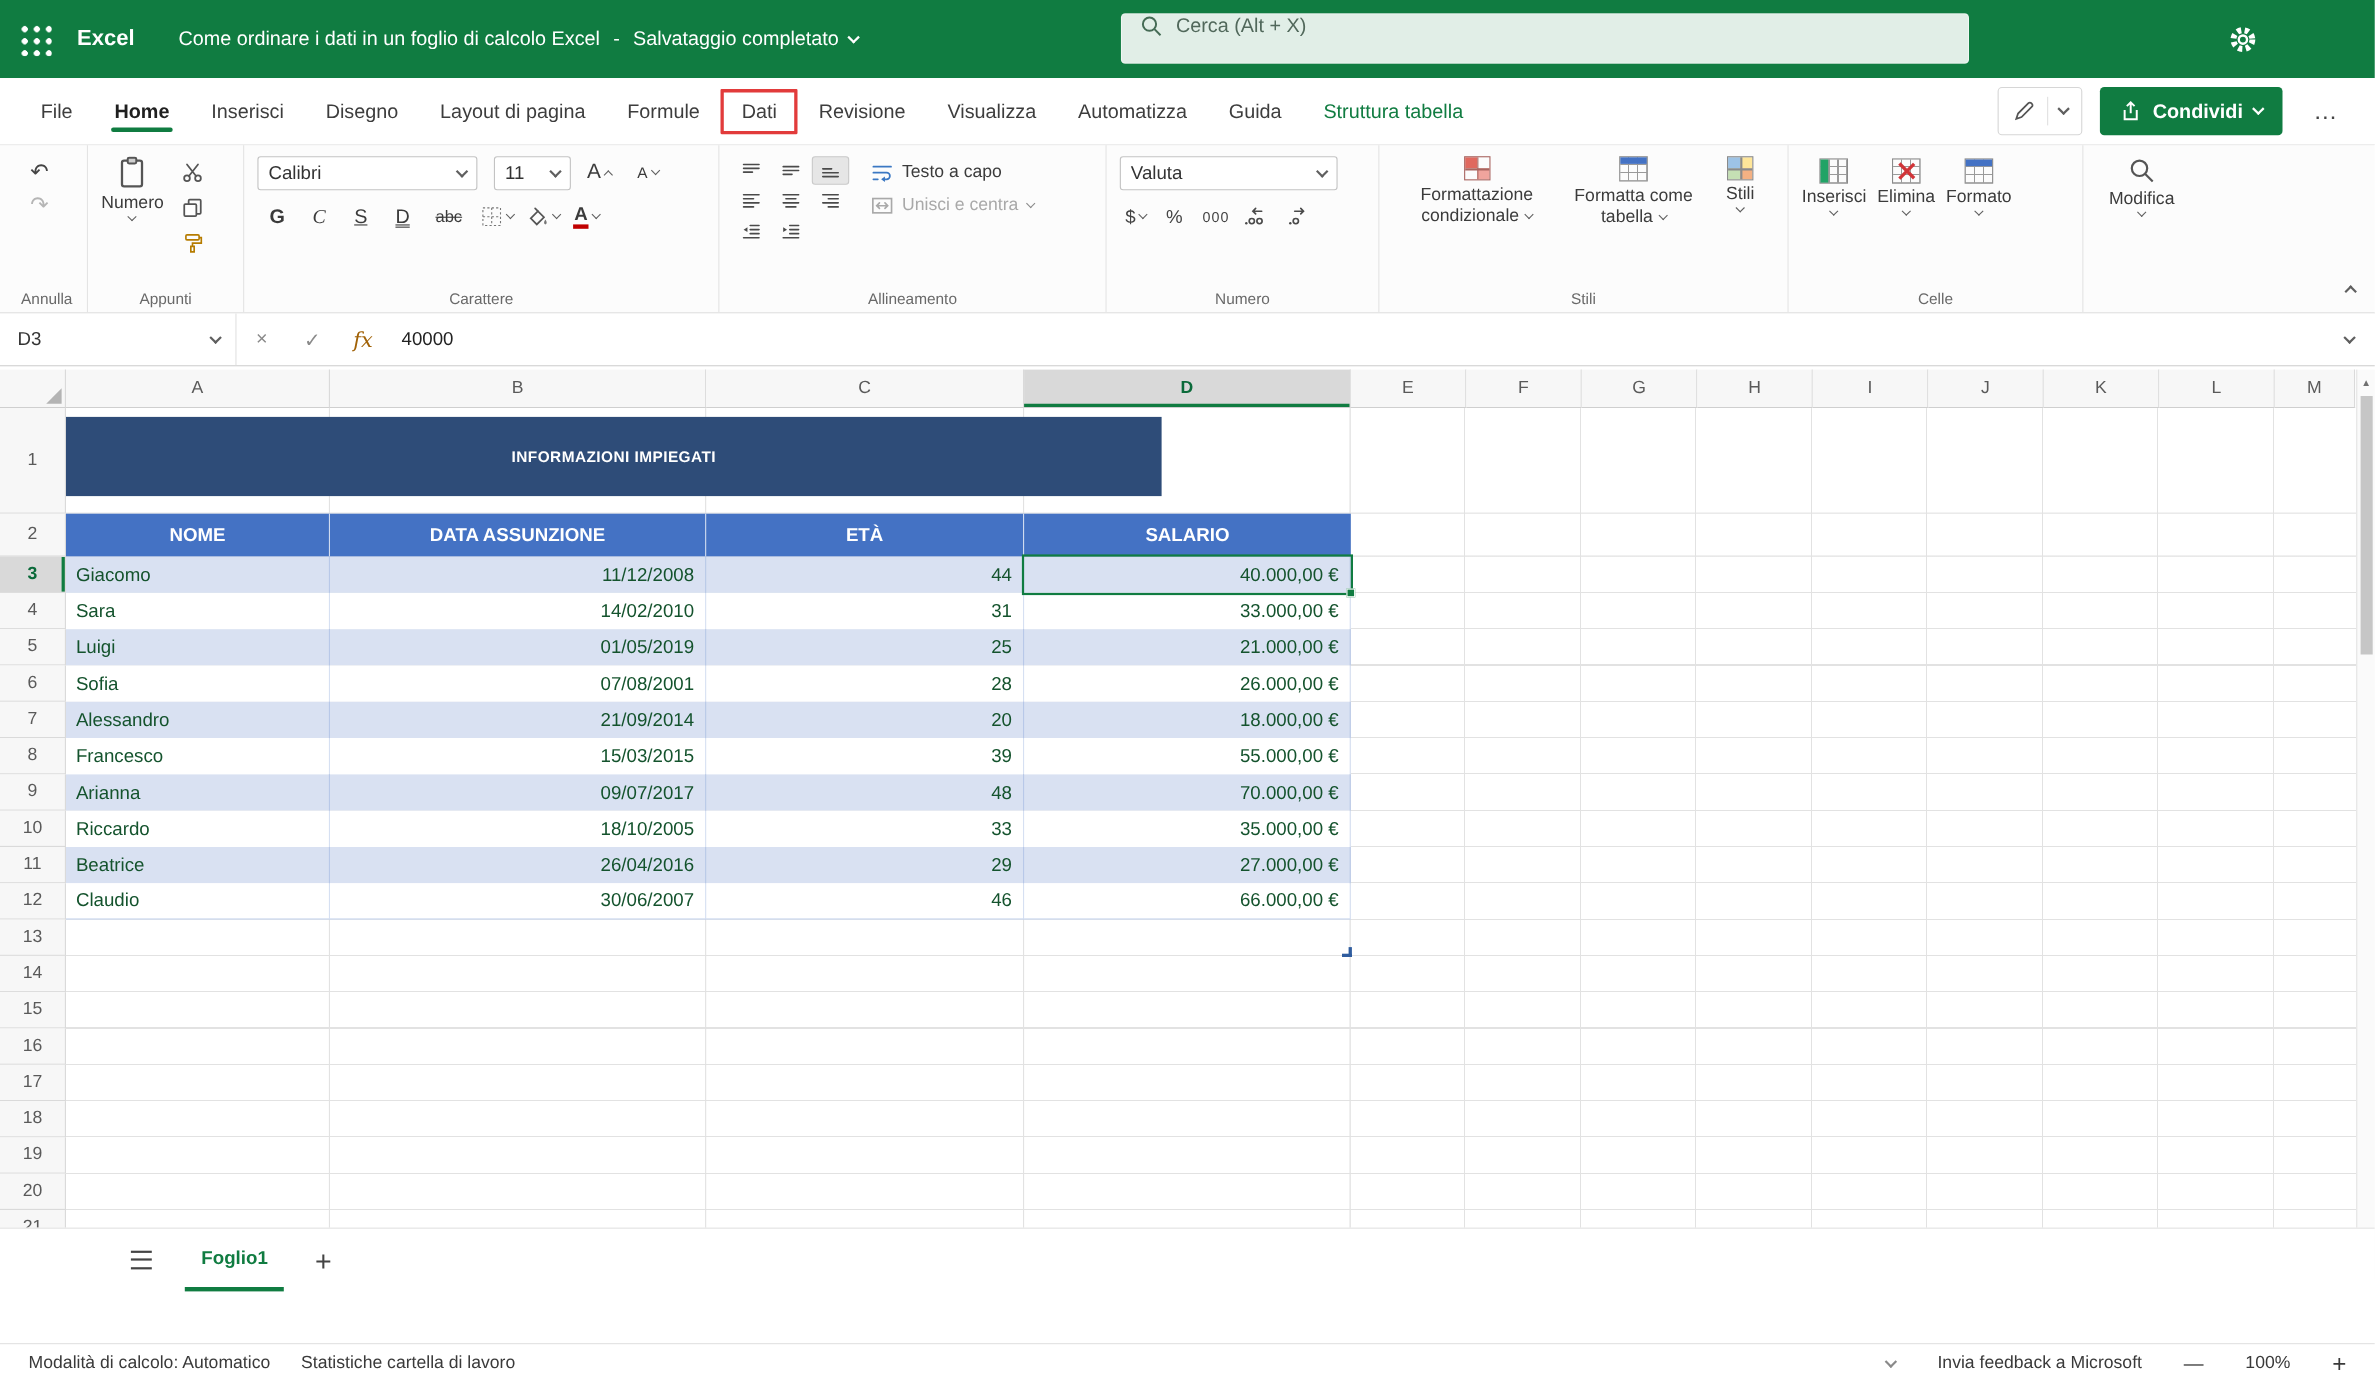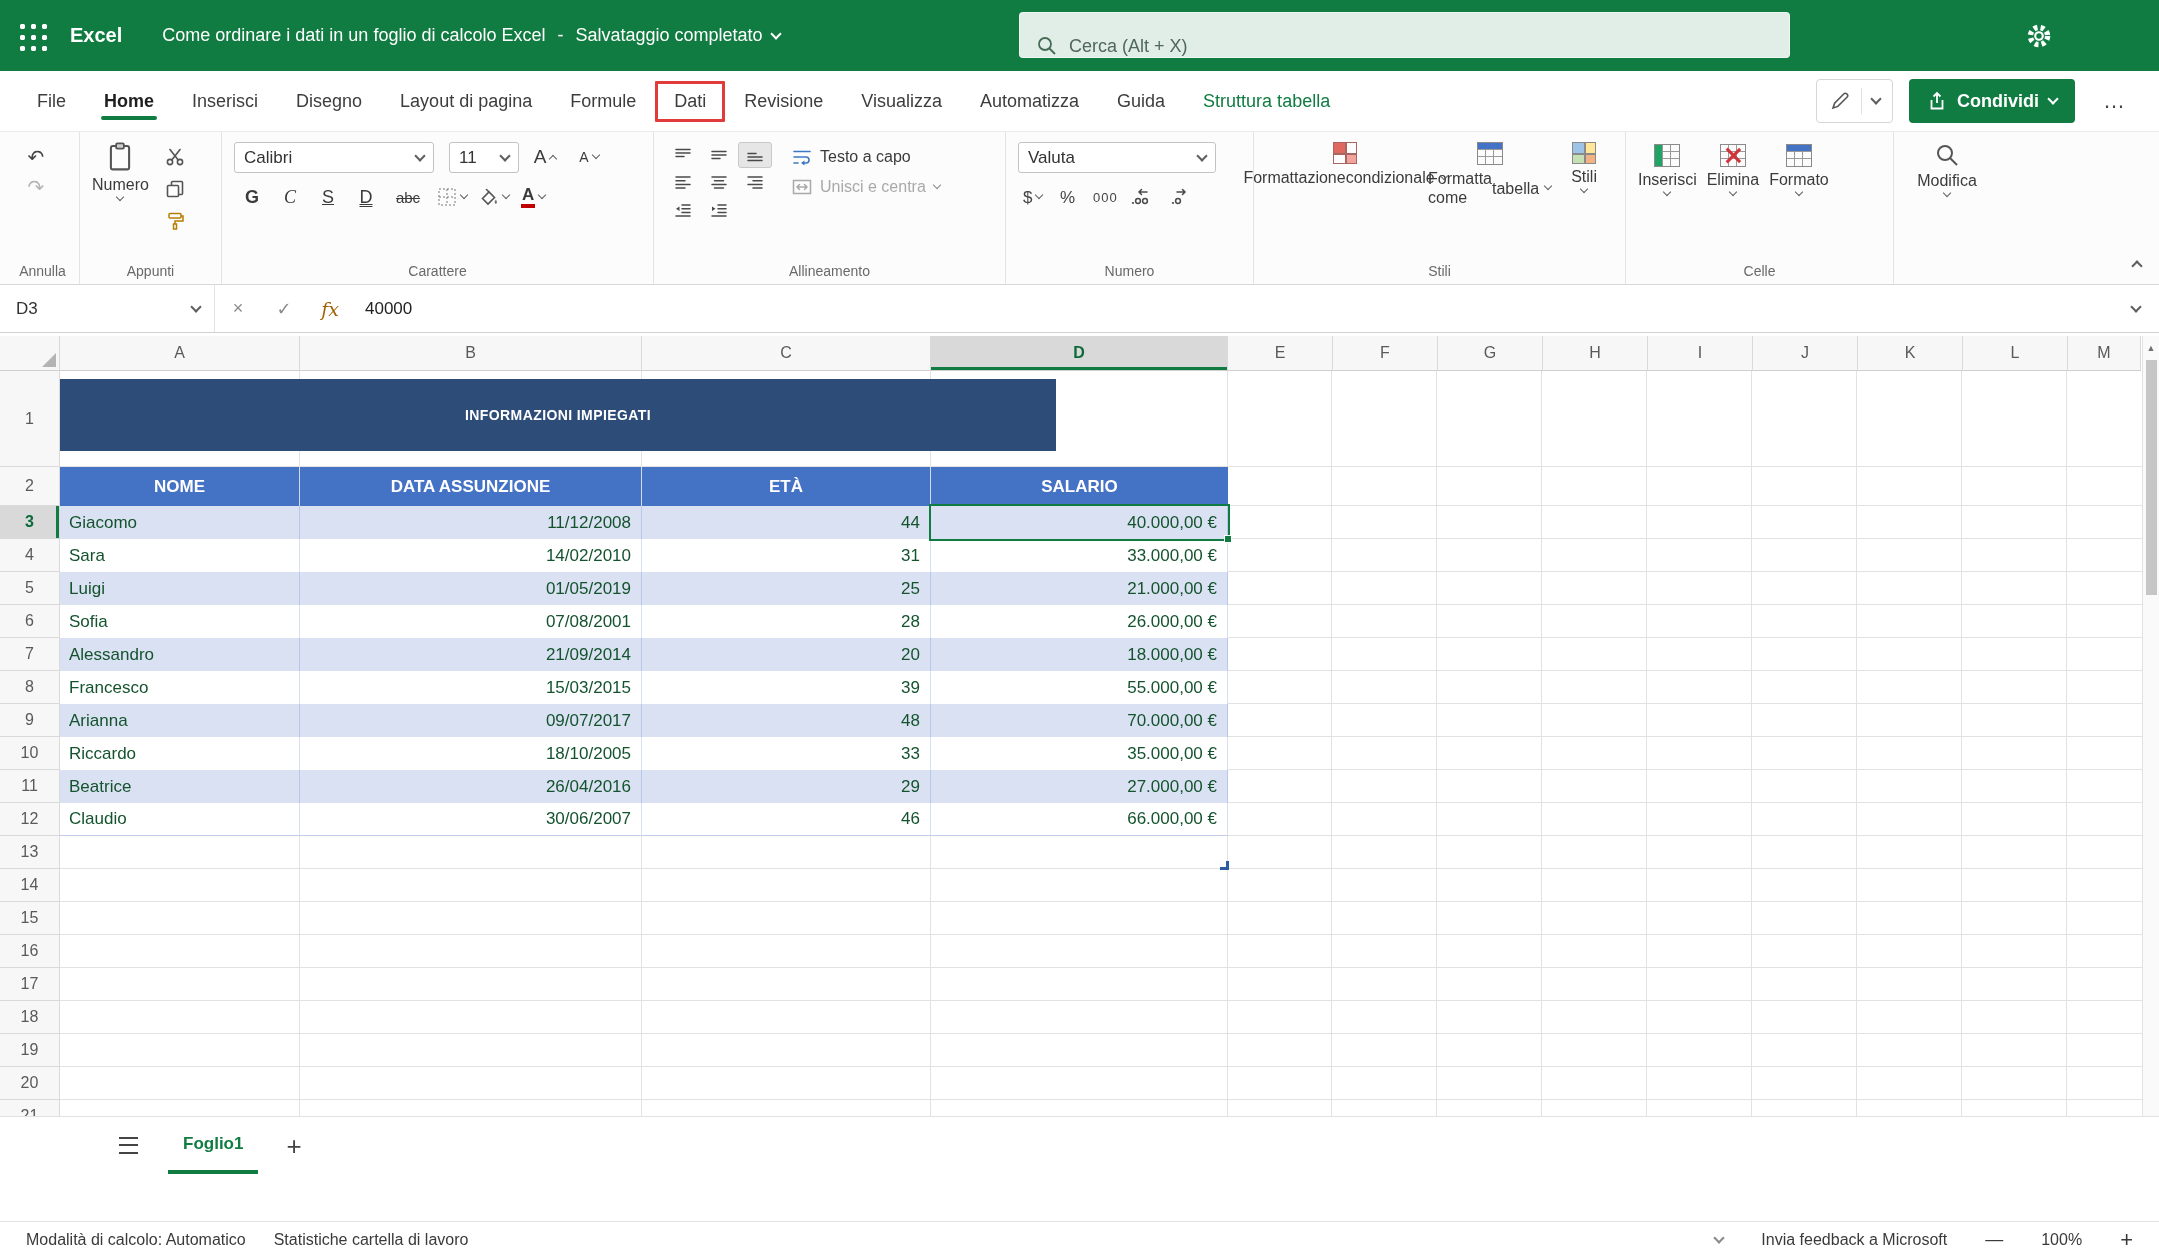--- a/index.html
+++ b/index.html
@@ -21,21 +21,21 @@
 .bln{stroke:#3b78c3;stroke-width:1.6;fill:none;stroke-linecap:round}
 .gln{stroke:#a9a9a9;stroke-width:1.5;fill:none;stroke-linecap:round}
 
 
 .topbar{position:absolute;top:0;left:0;width:100%;height:71px;background:var(--green);display:flex;align-items:center;color:#fff}
 .waffle-btn{width:64px;height:71px;display:flex;align-items:center;justify-content:center;background:none;border:none;cursor:pointer}
 .waffle{width:30px;height:30px;background-image:radial-gradient(circle,#fff 2.6px,transparent 3px);background-size:11px 11px}
 .appname{font-size:20px;font-weight:bold;margin-left:6px}
 .doctitle{display:flex;align-items:center;font-size:18px;margin-left:40px;gap:12px;white-space:nowrap}
 .savewrap{display:flex;align-items:center;gap:9px}
-.searchbox{position:absolute;left:1019px;top:12px;width:771px;height:46px;background:#e1eee7;border:1px solid rgba(255,255,255,.5);border-radius:4px;display:flex;align-items:flex-end;padding:0 16px;gap:12px}
+.searchbox{position:absolute;left:1019px;top:12px;width:771px;height:46px;background:#e1eee7;border:1px solid rgba(255,255,255,.5);border-radius:4px;display:flex;align-items:flex-start;padding:0 16px;gap:12px}
 .searchbox input{background:transparent;border:none;outline:none;font-size:18px;color:#2f4a3c;width:100%;font-family:inherit}
 .searchbox input::placeholder{color:#51685b;opacity:1}
 .gearbtn{position:absolute;left:2020px;top:17px;width:38px;height:38px;background:none;border:none;display:flex;align-items:center;justify-content:center;cursor:pointer}
 
 
 .tabsrow{position:absolute;top:71px;left:0;width:100%;height:60px;background:#fff;display:flex;align-items:center;padding-left:18px}
 .tab{font-size:18px;color:#3d3d3d;padding:10px 19px;position:relative;white-space:nowrap;cursor:pointer}
 .tab.active{font-weight:600;color:#1f1f1f}
 .tab.active::after{content:"";position:absolute;left:16px;right:16px;bottom:2px;height:3.5px;background:var(--green);border-radius:2px}
 .tab.redbox{border:3px solid var(--red);padding:7px 16px;border-radius:1px}
@@ -51,21 +51,21 @@
 .rgroup{position:relative;display:flex;flex-direction:column;padding:10px 12px 26px;border-right:1px solid #e4e4e4}
 .rg-label{position:absolute;left:0;right:0;bottom:5px;text-align:center;font-size:14px;color:#696969}
 .rg-row{display:flex;align-items:flex-start;gap:8px}
 .rbtn{display:flex;align-items:center;justify-content:center;border-radius:3px;color:#3b3b3b;cursor:pointer;gap:4px}
 .icbtn{width:36px;height:30px}
 .glyph{font-size:20px;color:#444;line-height:1}
 .dis{color:#b5b5b5}
 .dis .glyph{color:#b5b5b5}
 .colbtn{display:flex;flex-direction:column;align-items:center;gap:4px;cursor:pointer;color:#3b3b3b}
 .blabel{font-size:16px;color:#3b3b3b;white-space:nowrap}
-.blabel2{display:flex;flex-direction:row;align-items:center;font-size:16px;line-height:1.2;color:#3b3b3b}
+.blabel2{display:flex;flex-direction:column;align-items:center;font-size:16px;line-height:1.2;color:#3b3b3b}
 .l2{display:flex;align-items:center;gap:6px}
 .minicol{display:flex;flex-direction:column;gap:2px}
 .sel{border:1px solid #c3c3c3;border-radius:3px;background:#fff;display:flex;align-items:center;padding:0 9px;font-size:17px;color:#333;height:31px;cursor:pointer}
 .sel .chv{margin-left:auto}
 .fontsel{width:200px}
 .sizesel{width:70px;margin-left:7px}
 .numsel{width:198px}
 .row2{display:flex;align-items:center;margin-top:9px;gap:2px}
 .tg{font-size:18px}
 .tg-b{font-weight:bold}

